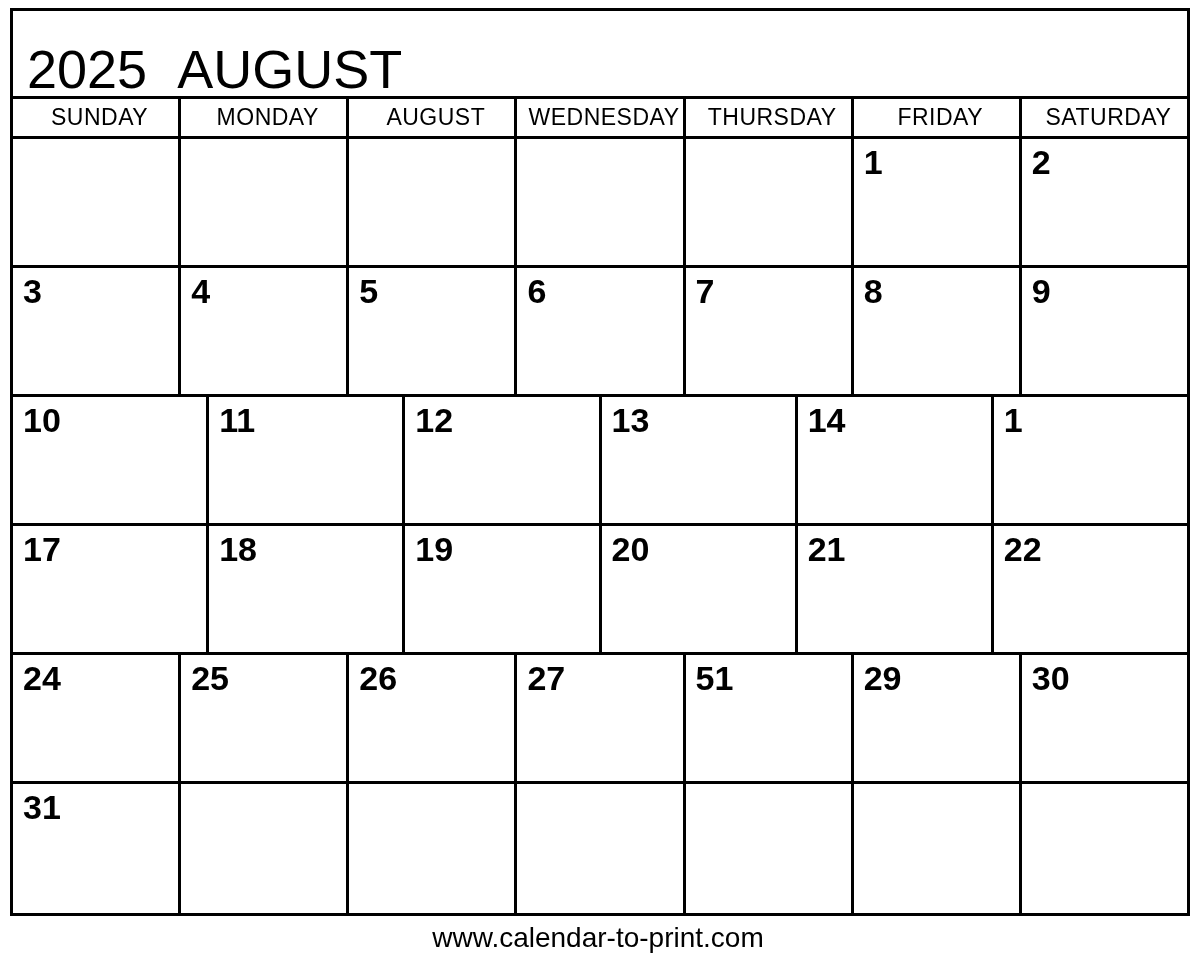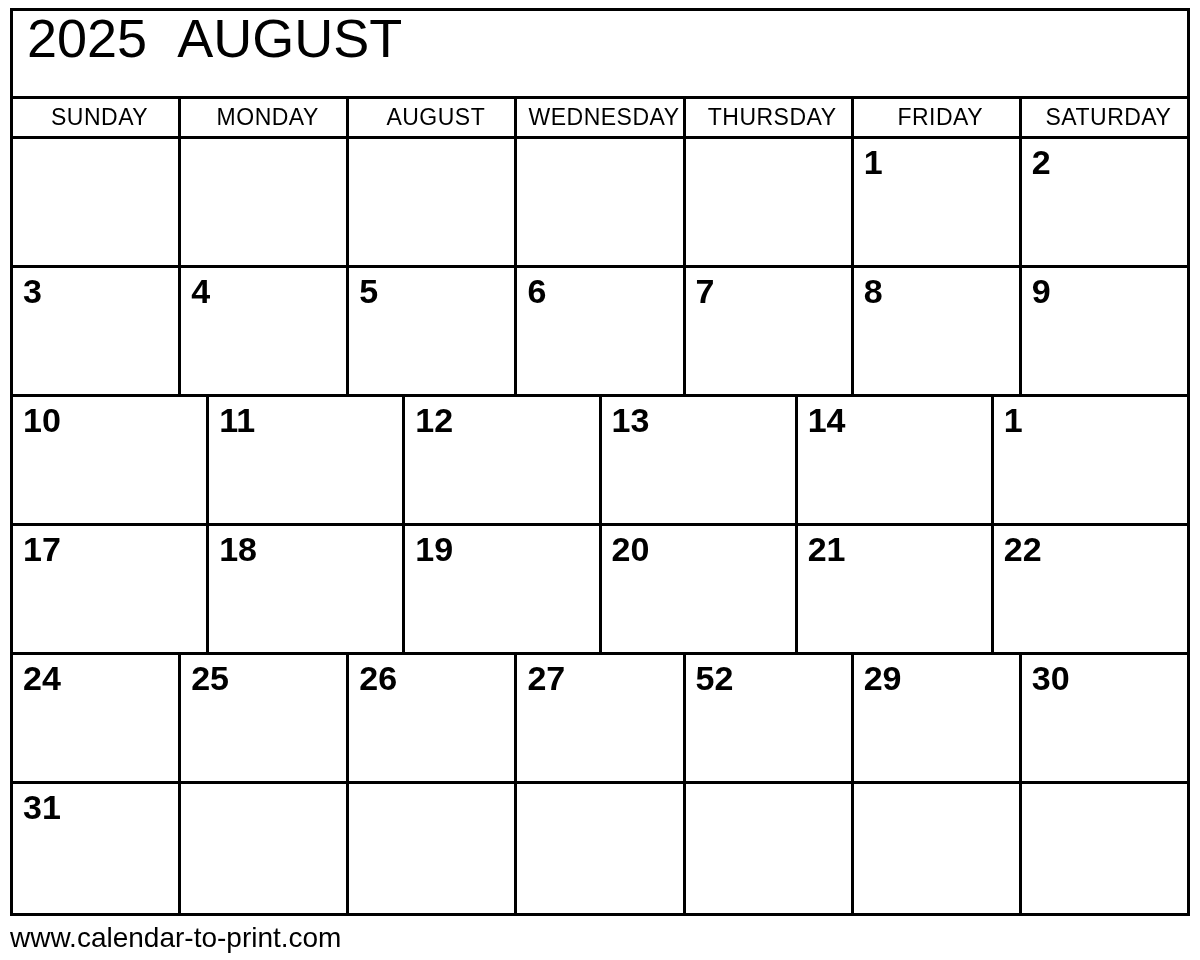--- a/index.html
+++ b/index.html
@@ -27,21 +27,21 @@
     position: relative;
     width: 1180px;
     border: 3px solid #000000;
     box-sizing: border-box;
     background: #ffffff;
   }
 
   
   .title-row {
     display: flex;
-    align-items: flex-start;
+    align-items: flex-end;
     height: 88px;
     border-bottom: 3px solid #000000;
     box-sizing: border-box;
     padding-left: 14px;
   }
   .title-year {
     font-size: 54px;
     line-height: 1;
     letter-spacing: 0px;
     font-weight: 400;
@@ -105,21 +105,21 @@
     font-weight: 700;
     line-height: 1;
   }
 
   
   .footer {
     width: 1180px;
     height: 44px;
     display: flex;
     align-items: center;
-    justify-content: flex-start;
+    justify-content: center;
     padding-right: 4px;
     box-sizing: border-box;
   }
   .footer-text {
     font-size: 28px;
     letter-spacing: 0px;
     font-weight: 400;
   }
 </style>
 </head>
@@ -231,21 +231,21 @@
       <div class="day-cell">
           <span class="day-num">25</span>
         </div>
       <div class="day-cell">
           <span class="day-num">26</span>
         </div>
       <div class="day-cell">
           <span class="day-num">27</span>
         </div>
       <div class="day-cell">
-          <span class="day-num">52</span>
+          <span class="day-num">51</span>
         </div>
       <div class="day-cell">
           <span class="day-num">29</span>
         </div>
       <div class="day-cell">
           <span class="day-num">30</span>
         </div>
     </div>
 
     <div class="week-row">

